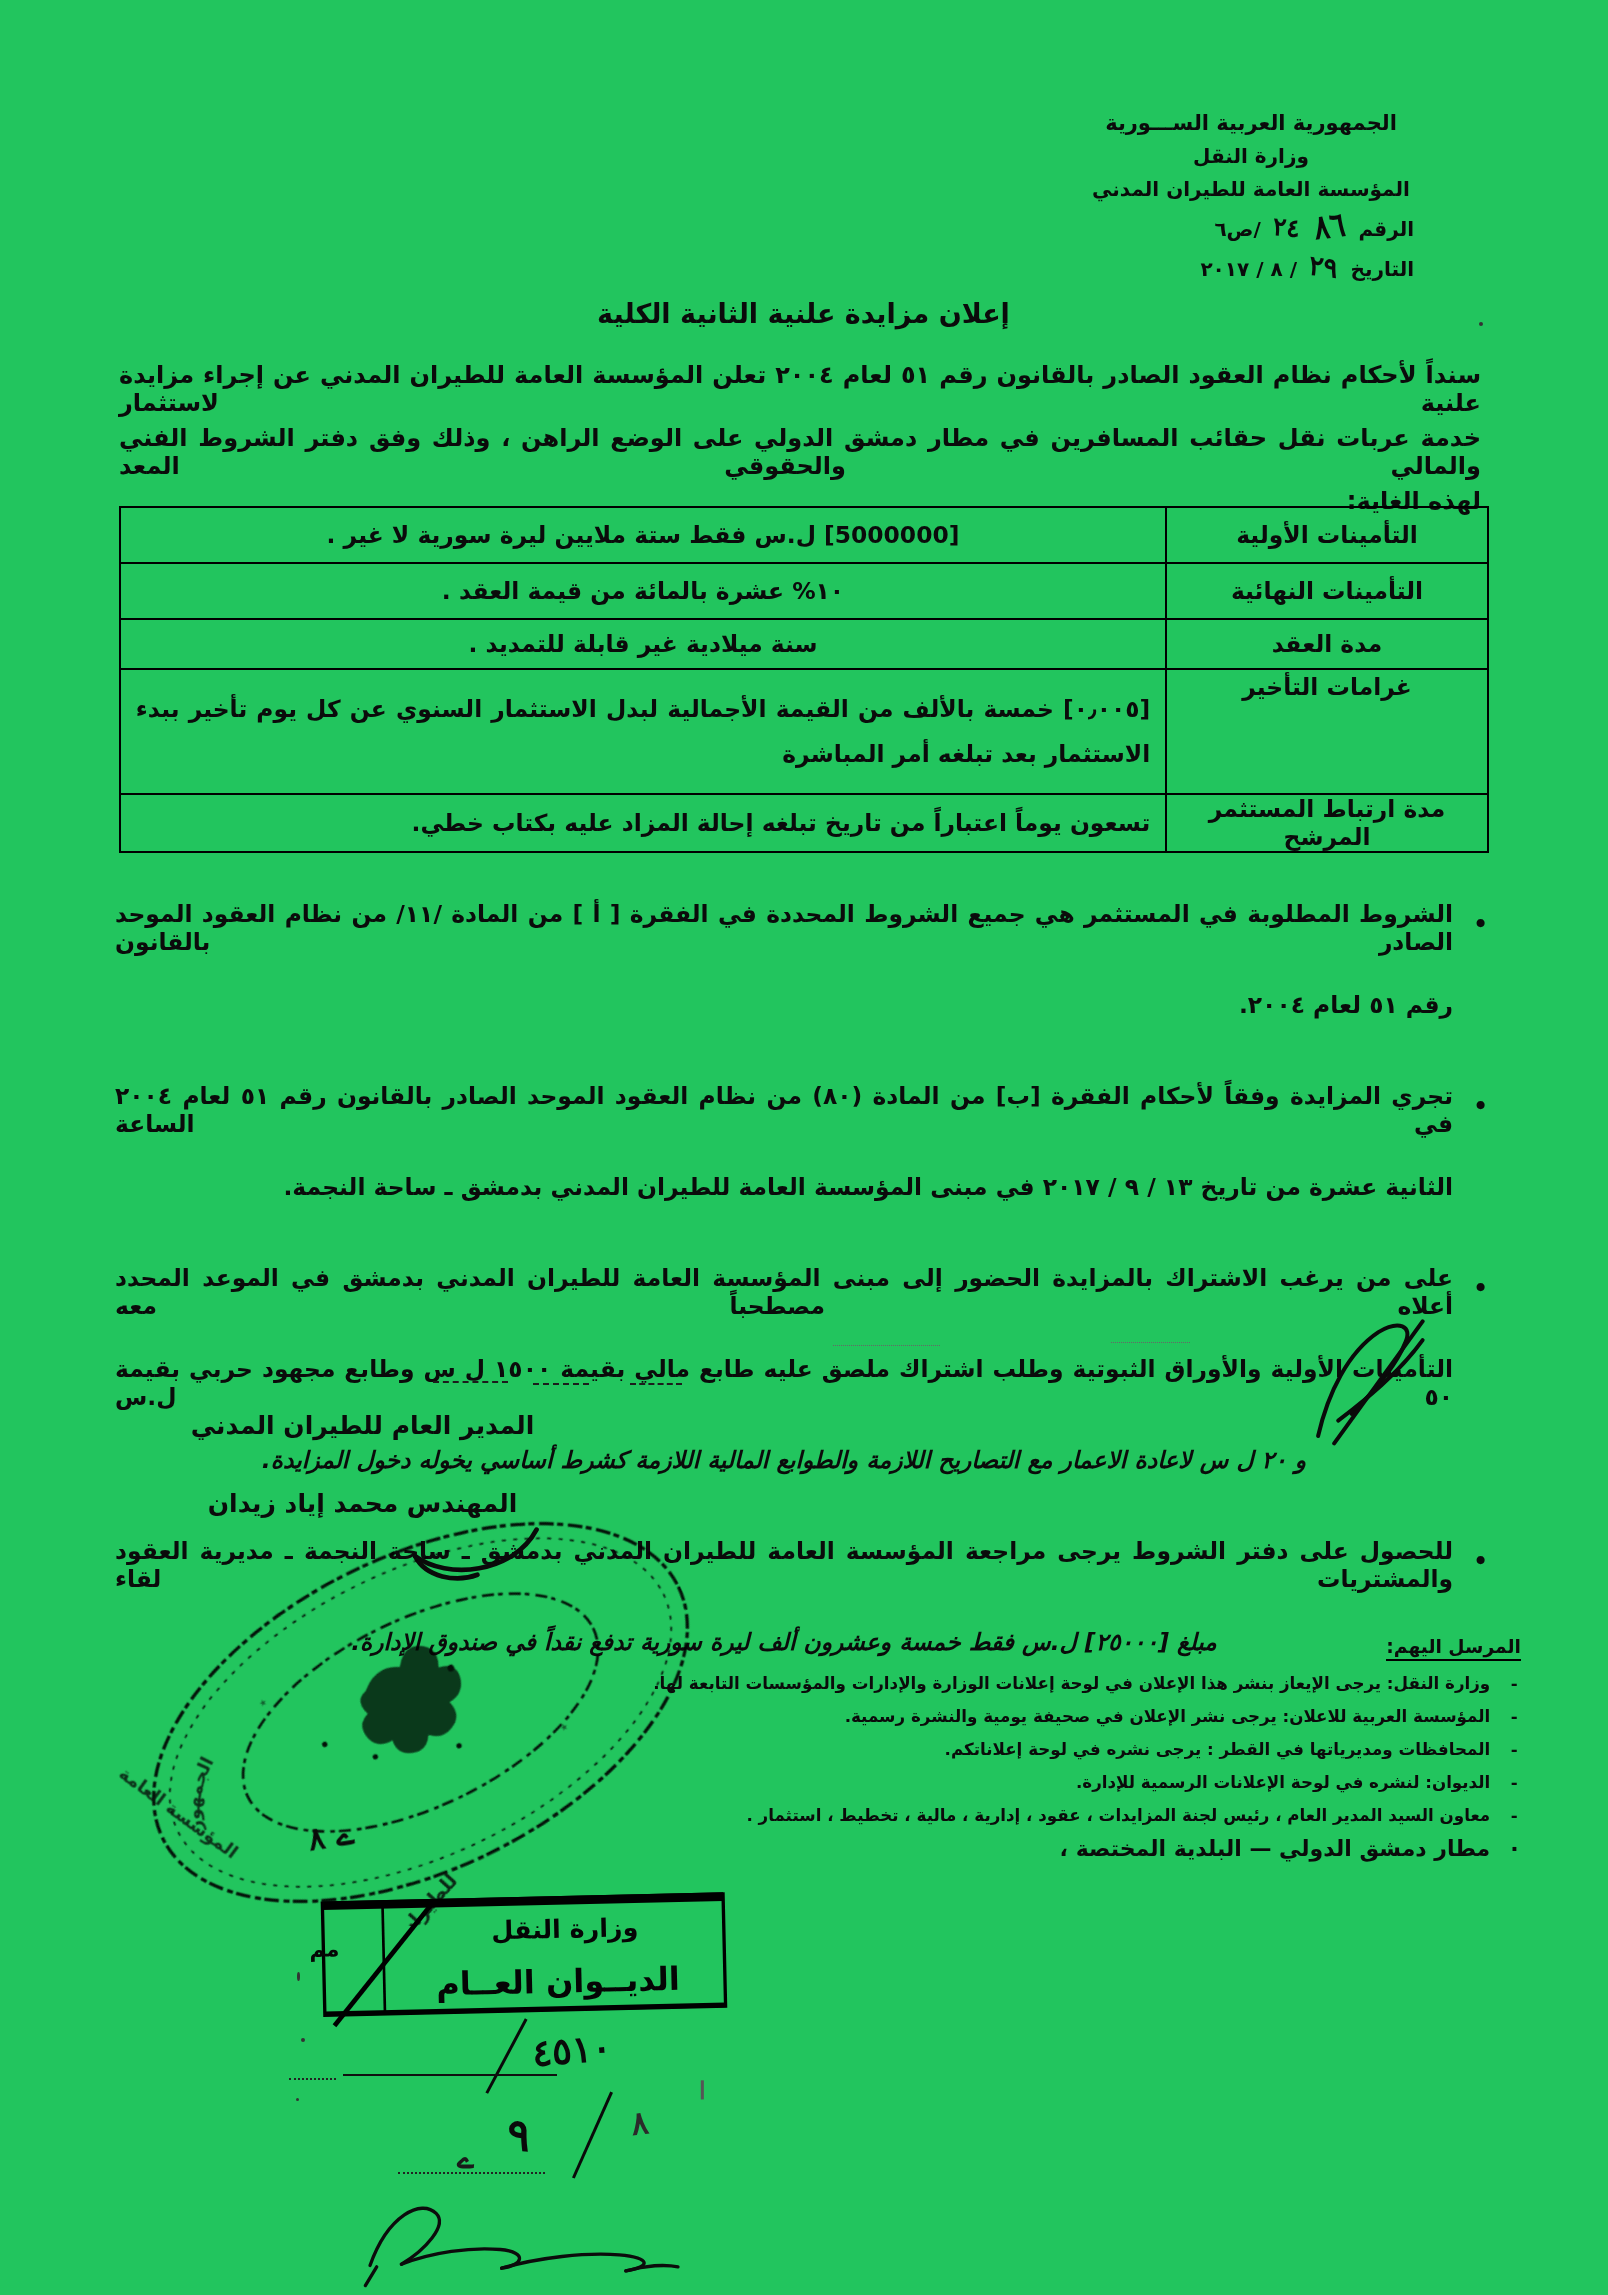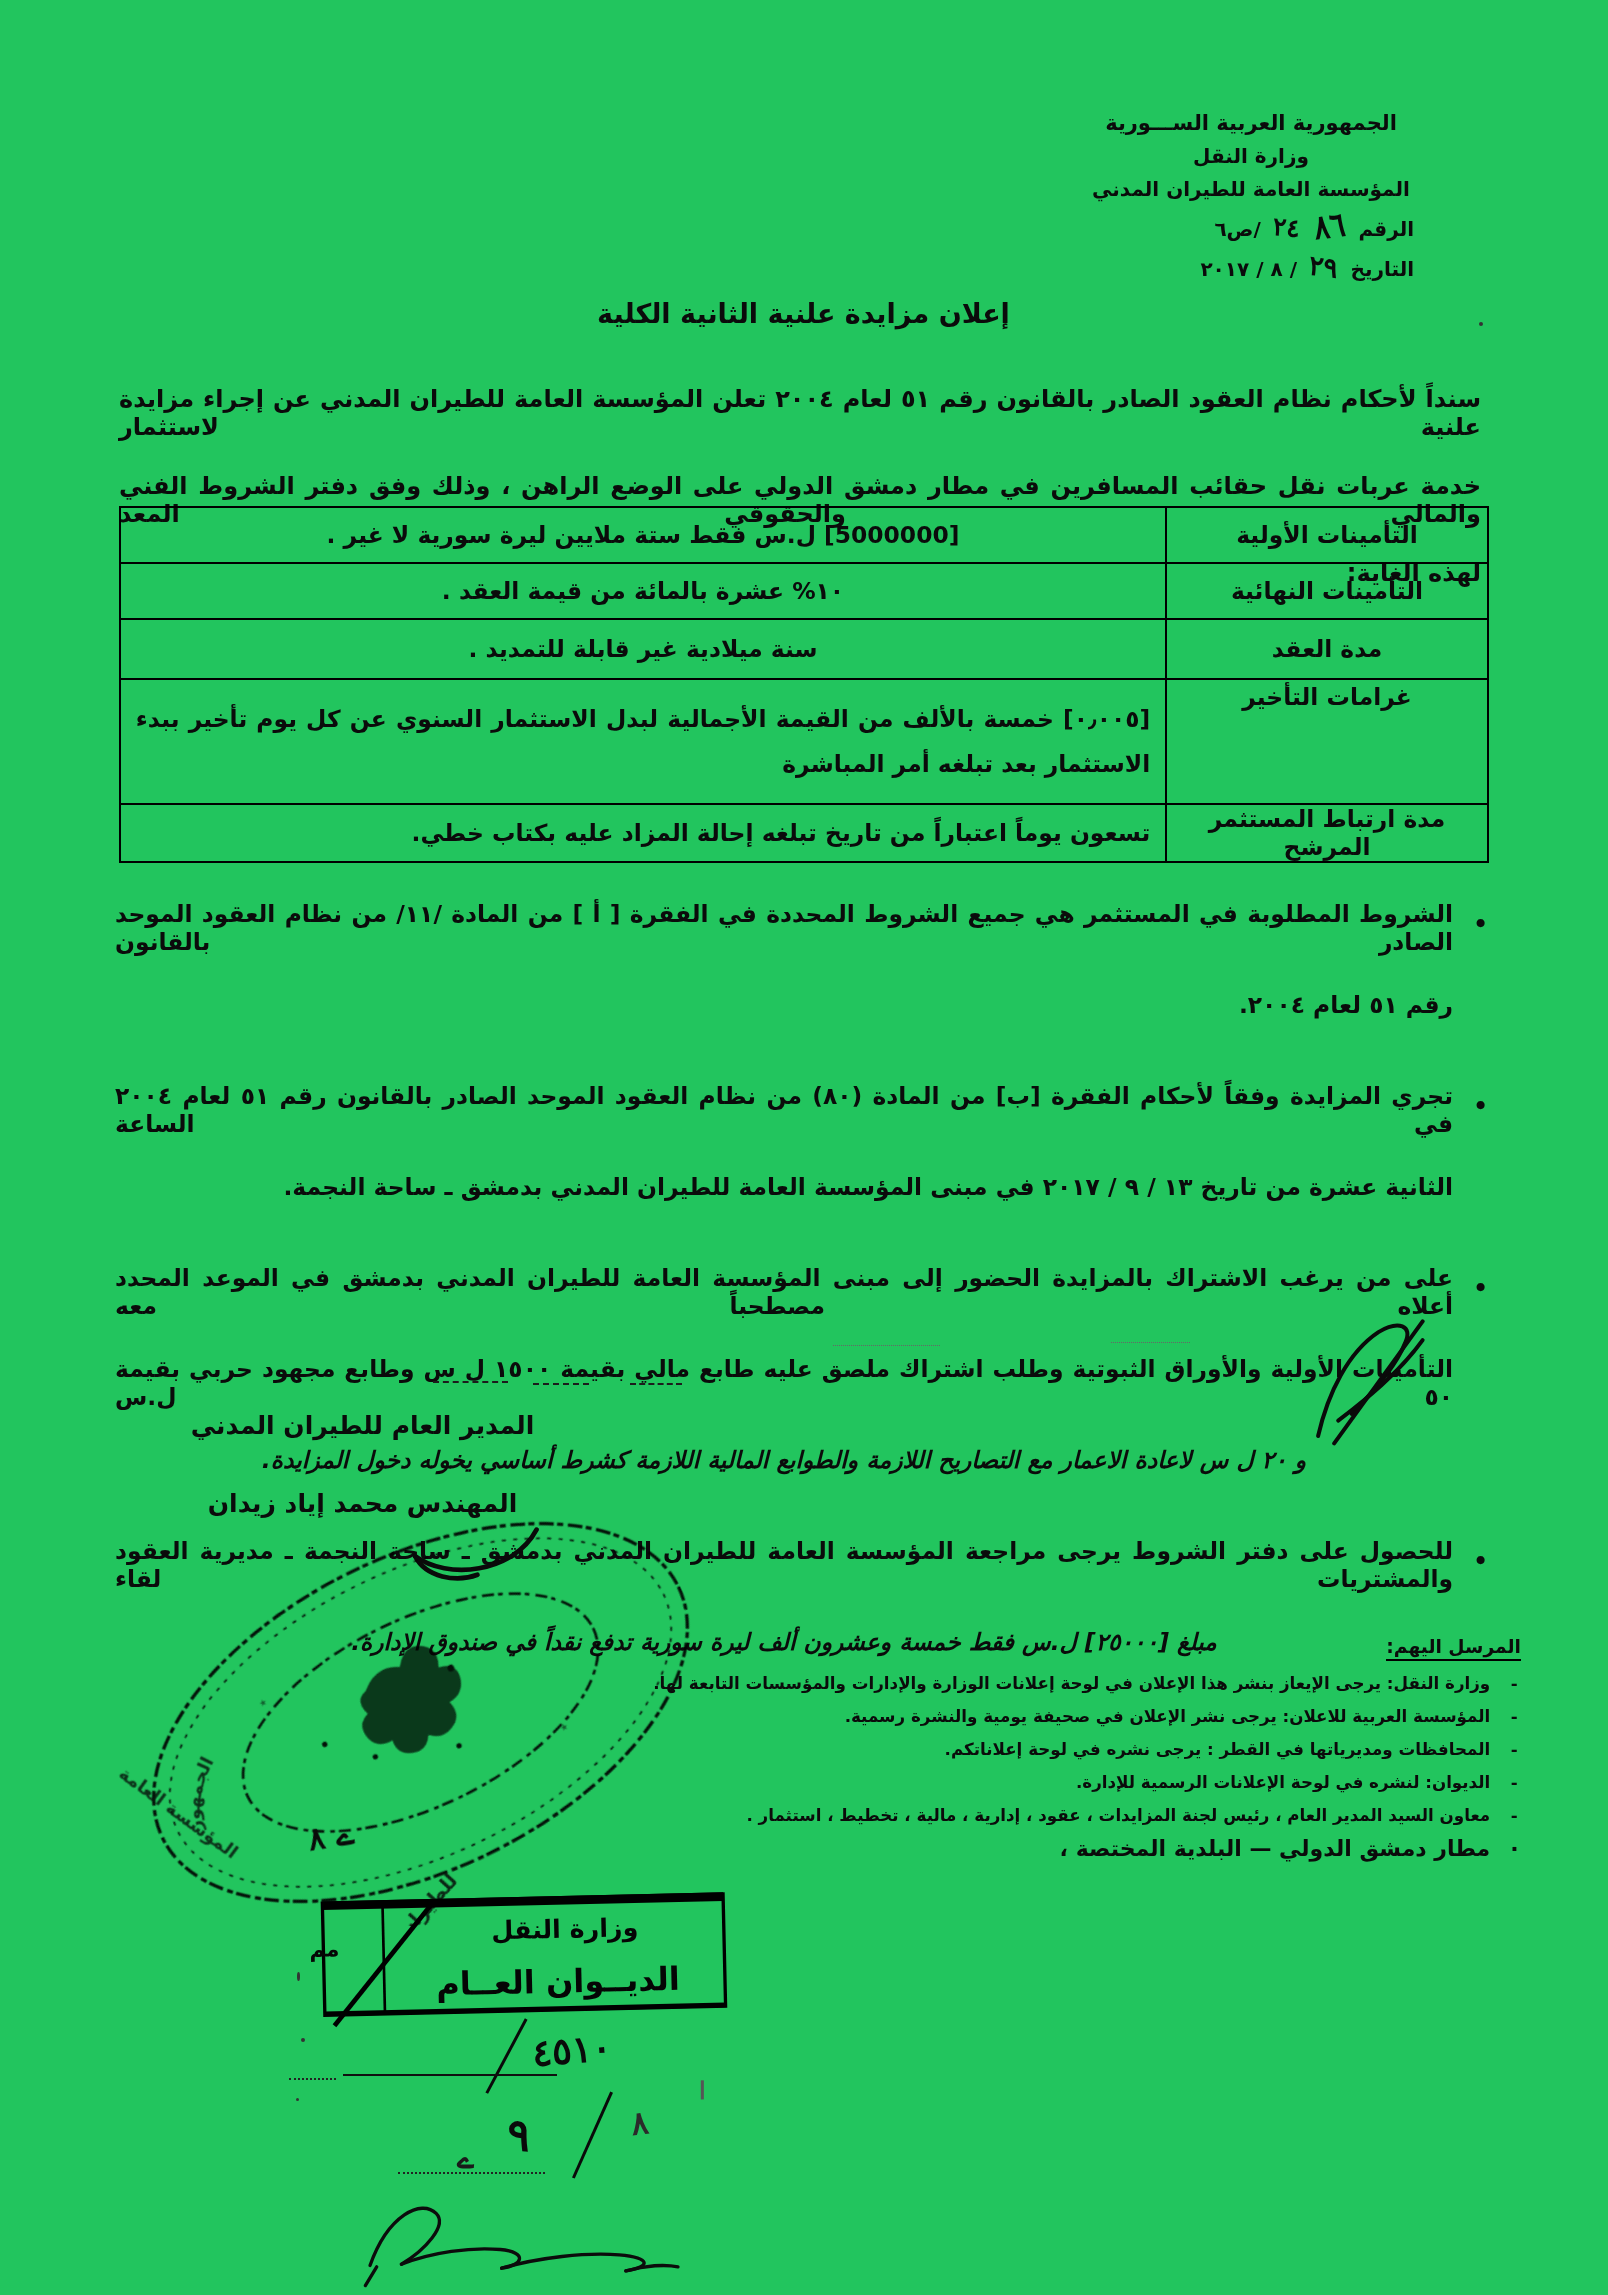--- a/index.html
+++ b/index.html
@@ -17,31 +17,31 @@
   .hdr .meta { text-align:right; padding-right:4px; margin-top:4px; white-space:nowrap; }
   .hw { font-family:"DejaVu Serif", serif; font-weight:700; display:inline-block; }
   .hw-num1 { font-size:29px; transform:rotate(-7deg) scaleY(1.15); margin:0 6.7px; }
   .hw-num2 { font-size:25px; transform:rotate(5deg); margin-left:5.3px; }
   .hw-day  { font-size:27px; transform:rotate(7deg); margin:0 5.3px; }
   
   .title { position:absolute; top:298px; left:0; width:100%; text-align:center;
            font-size:27px; letter-spacing:0.7px; }
   
   .intro { position:absolute; top:361px; right:127px; width:1362px; font-size:24px; }
-  .intro .ln { height:63px; text-align:justify; text-align-last:justify;margin-top:24px; }
+  .intro .ln { height:63px; text-align:justify; text-align-last:justify; }
   .intro .last { text-align:right; text-align-last:right; }
   
   .terms { position:absolute; top:506px; right:119px; border-collapse:collapse;
            width:1370px; table-layout:fixed; font-size:23.4px; }
   .terms td { border:2.7px solid #000; vertical-align:middle; }
   .terms td.lbl { width:322px; text-align:center; }
   .terms td.val { text-align:center; padding:0 16px; }
   .terms td.val-r { text-align:right; padding:0 14.7px; }
   .terms tr.r1 td { height:56px; } .terms tr.r2 td { height:56px; }
-  .terms tr.r3 td { height:60px; } .terms tr.r4 td { height:125px;margin-left:35px; }
+  .terms tr.r3 td { height:50px; } .terms tr.r4 td { height:125px;margin-left:35px; }
   .terms tr.r5 td { height:53px; }
   .terms tr.r4 td.lbl { vertical-align:top; padding-top:3px; }
   .terms .v1 { text-align:justify; text-align-last:justify; }
   .terms .v2 { text-align:right; margin-top:17.4px; }
   
   .bullets { position:absolute; top:862px; right:116px; width:1377px; font-size:23.4px; }
   .bullet { position:relative; padding-right:39px; }
   .bullet .dot { position:absolute; right:4px; top:10.7px; font-size:23px; }
   .bullet .ln { height:53px;margin-top:38px; }
   .jl { text-align:justify; text-align-last:justify; }

